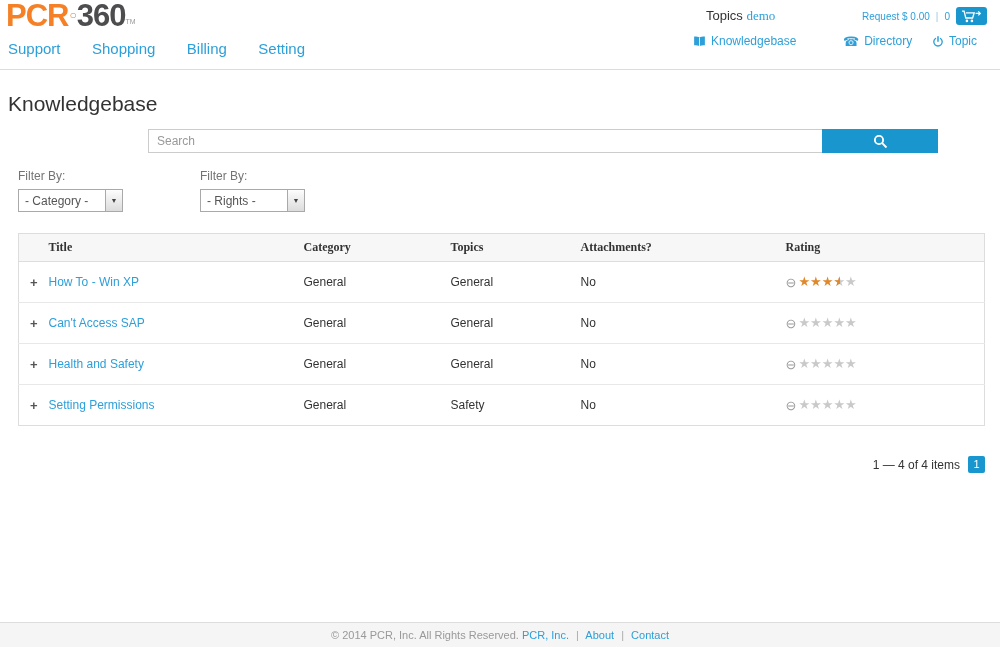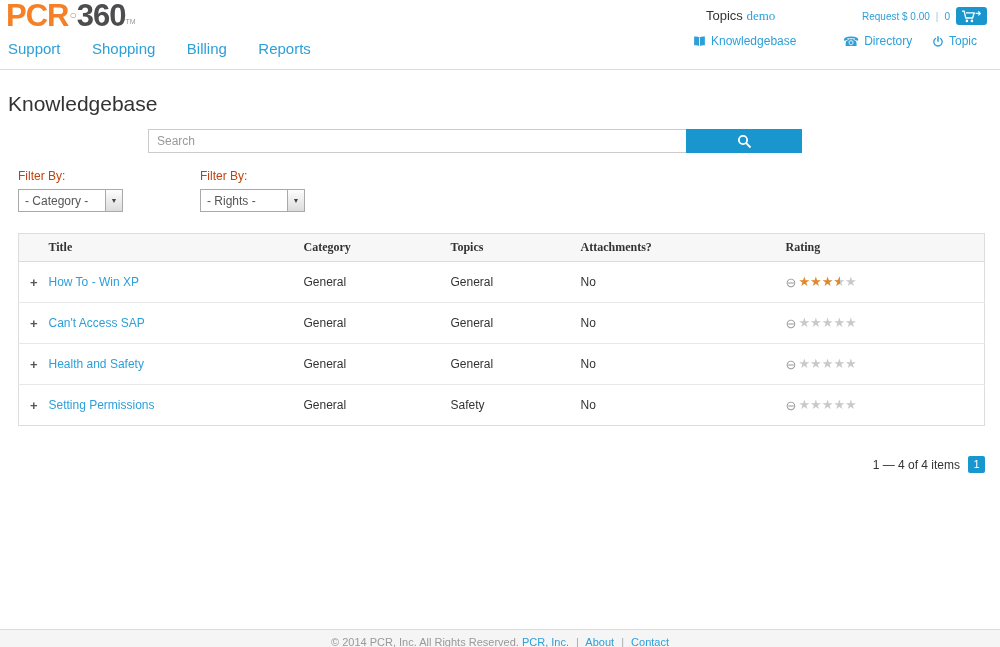--- a/index.html
+++ b/index.html
@@ -31,28 +31,28 @@
 
   .quicklink { position:absolute; top:34px; font-size:12px; color:#2d9fd9; display:flex; align-items:center; gap:5px; }
   .ql-kb  { left:693px; }
   .ql-dir { left:843px; }
   .ql-out { left:932px; }
   .phone-glyph { font-size:13px; color:#2d9fd9; line-height:1; }
 
   
   .page-title { margin:22px 0 0 8px; font-size:21px; font-weight:normal; color:#333; }
 
-  .search-bar { display:flex; width:654px; margin:13px 0 0 148px; height:24px; }
+  .search-bar { display:flex; width:790px; margin:13px 0 0 148px; height:24px; }
   .search-input { flex:1; border:1px solid #ccc; border-right:none; padding:0 8px; font-size:12px; color:#333;
                   font-family:"Liberation Sans", sans-serif; outline:none; }
   .search-input::placeholder { color:#999; }
   .search-btn { width:116px; background:#1a96cf; border:none; display:flex; align-items:center; justify-content:center; cursor:pointer; }
 
   .filters { display:flex; margin:16px 0 0 18px; gap:77px; }
-  .filter-label { font-size:12px; color:#c2410c; display:block; margin-bottom:6px; }
+  .filter-label { font-size:12px; color:#737373; display:block; margin-bottom:6px; }
   .select { width:105px; height:23px; border:1px solid #a9a9a9; background:#fff; display:flex; align-items:center;
             font-size:12px; color:#555; cursor:pointer; }
   .select-value { flex:1; padding-left:6px; white-space:nowrap; overflow:hidden; }
   .select-arrow { width:17px; height:100%; background:linear-gradient(#fdfdfd,#dcdcdc); border-left:1px solid #a9a9a9;
                   display:flex; align-items:center; justify-content:center; font-size:7px; color:#444; }
 
   .kb-table { margin:21px 15px 0 18px; width:967px; border-collapse:collapse; border:1px solid #ddd;
               table-layout:fixed; font-size:12px; color:#333; background:#fff; }
   .kb-table thead th { background:#f7f7f7; border-bottom:1px solid #ddd; text-align:left; font-weight:bold;
                        padding:6px 0; font-size:12px; color:#333;font-family:Liberation Serif, serif; }
@@ -67,38 +67,38 @@
   .star.full { color:#e0882a; }
   .star.half { position:relative; display:inline-block; color:#c9c9c9; }
   .star.half .half-fill { position:absolute; left:0; top:0; width:55%; overflow:hidden; color:#e0882a; }
 
   .pagination { margin:30px 15px 0 0; display:flex; justify-content:flex-end; align-items:center; gap:8px;
                 font-size:12px; color:#333; }
   .page-box { display:inline-block; min-width:17px; height:17px; line-height:17px; background:#1a96cf; color:#fff;
               text-align:center; font-size:11px; border-radius:2px; cursor:pointer; }
 
   
-  .footer { position:absolute; left:0; bottom:0; width:100%; height:18px; background:#f5f5f5;
+  .footer { position:absolute; left:0; bottom:0; width:100%; height:25px; background:#f5f5f5;
             border-top:1px solid #ddd; text-align:center; line-height:24px; font-size:11px; color:#999; }
   .footer a { color:#2d9fd9; }
   .footer .fsep { margin:0 4px; color:#aaa; }
 </style>
 </head>
 <body>
 
 <div class="header">
   <div class="logo">
     <span class="pcr">PCR</span><span class="circle">○</span><span class="t360">360</span><span class="tm">TM</span>
   </div>
 
   <div class="nav">
     <a>Support</a>
     <a>Shopping</a>
     <a>Billing</a>
-    <a>Reports</a>
+    <a>Setting</a>
   </div>
 
   <div class="welcome">
     <span>Topics</span>
     <a class="user">demo</a>
   </div>
 
   <div class="request">
     <a>Request $ 0.00</a>
     <span class="sep">|</span>

